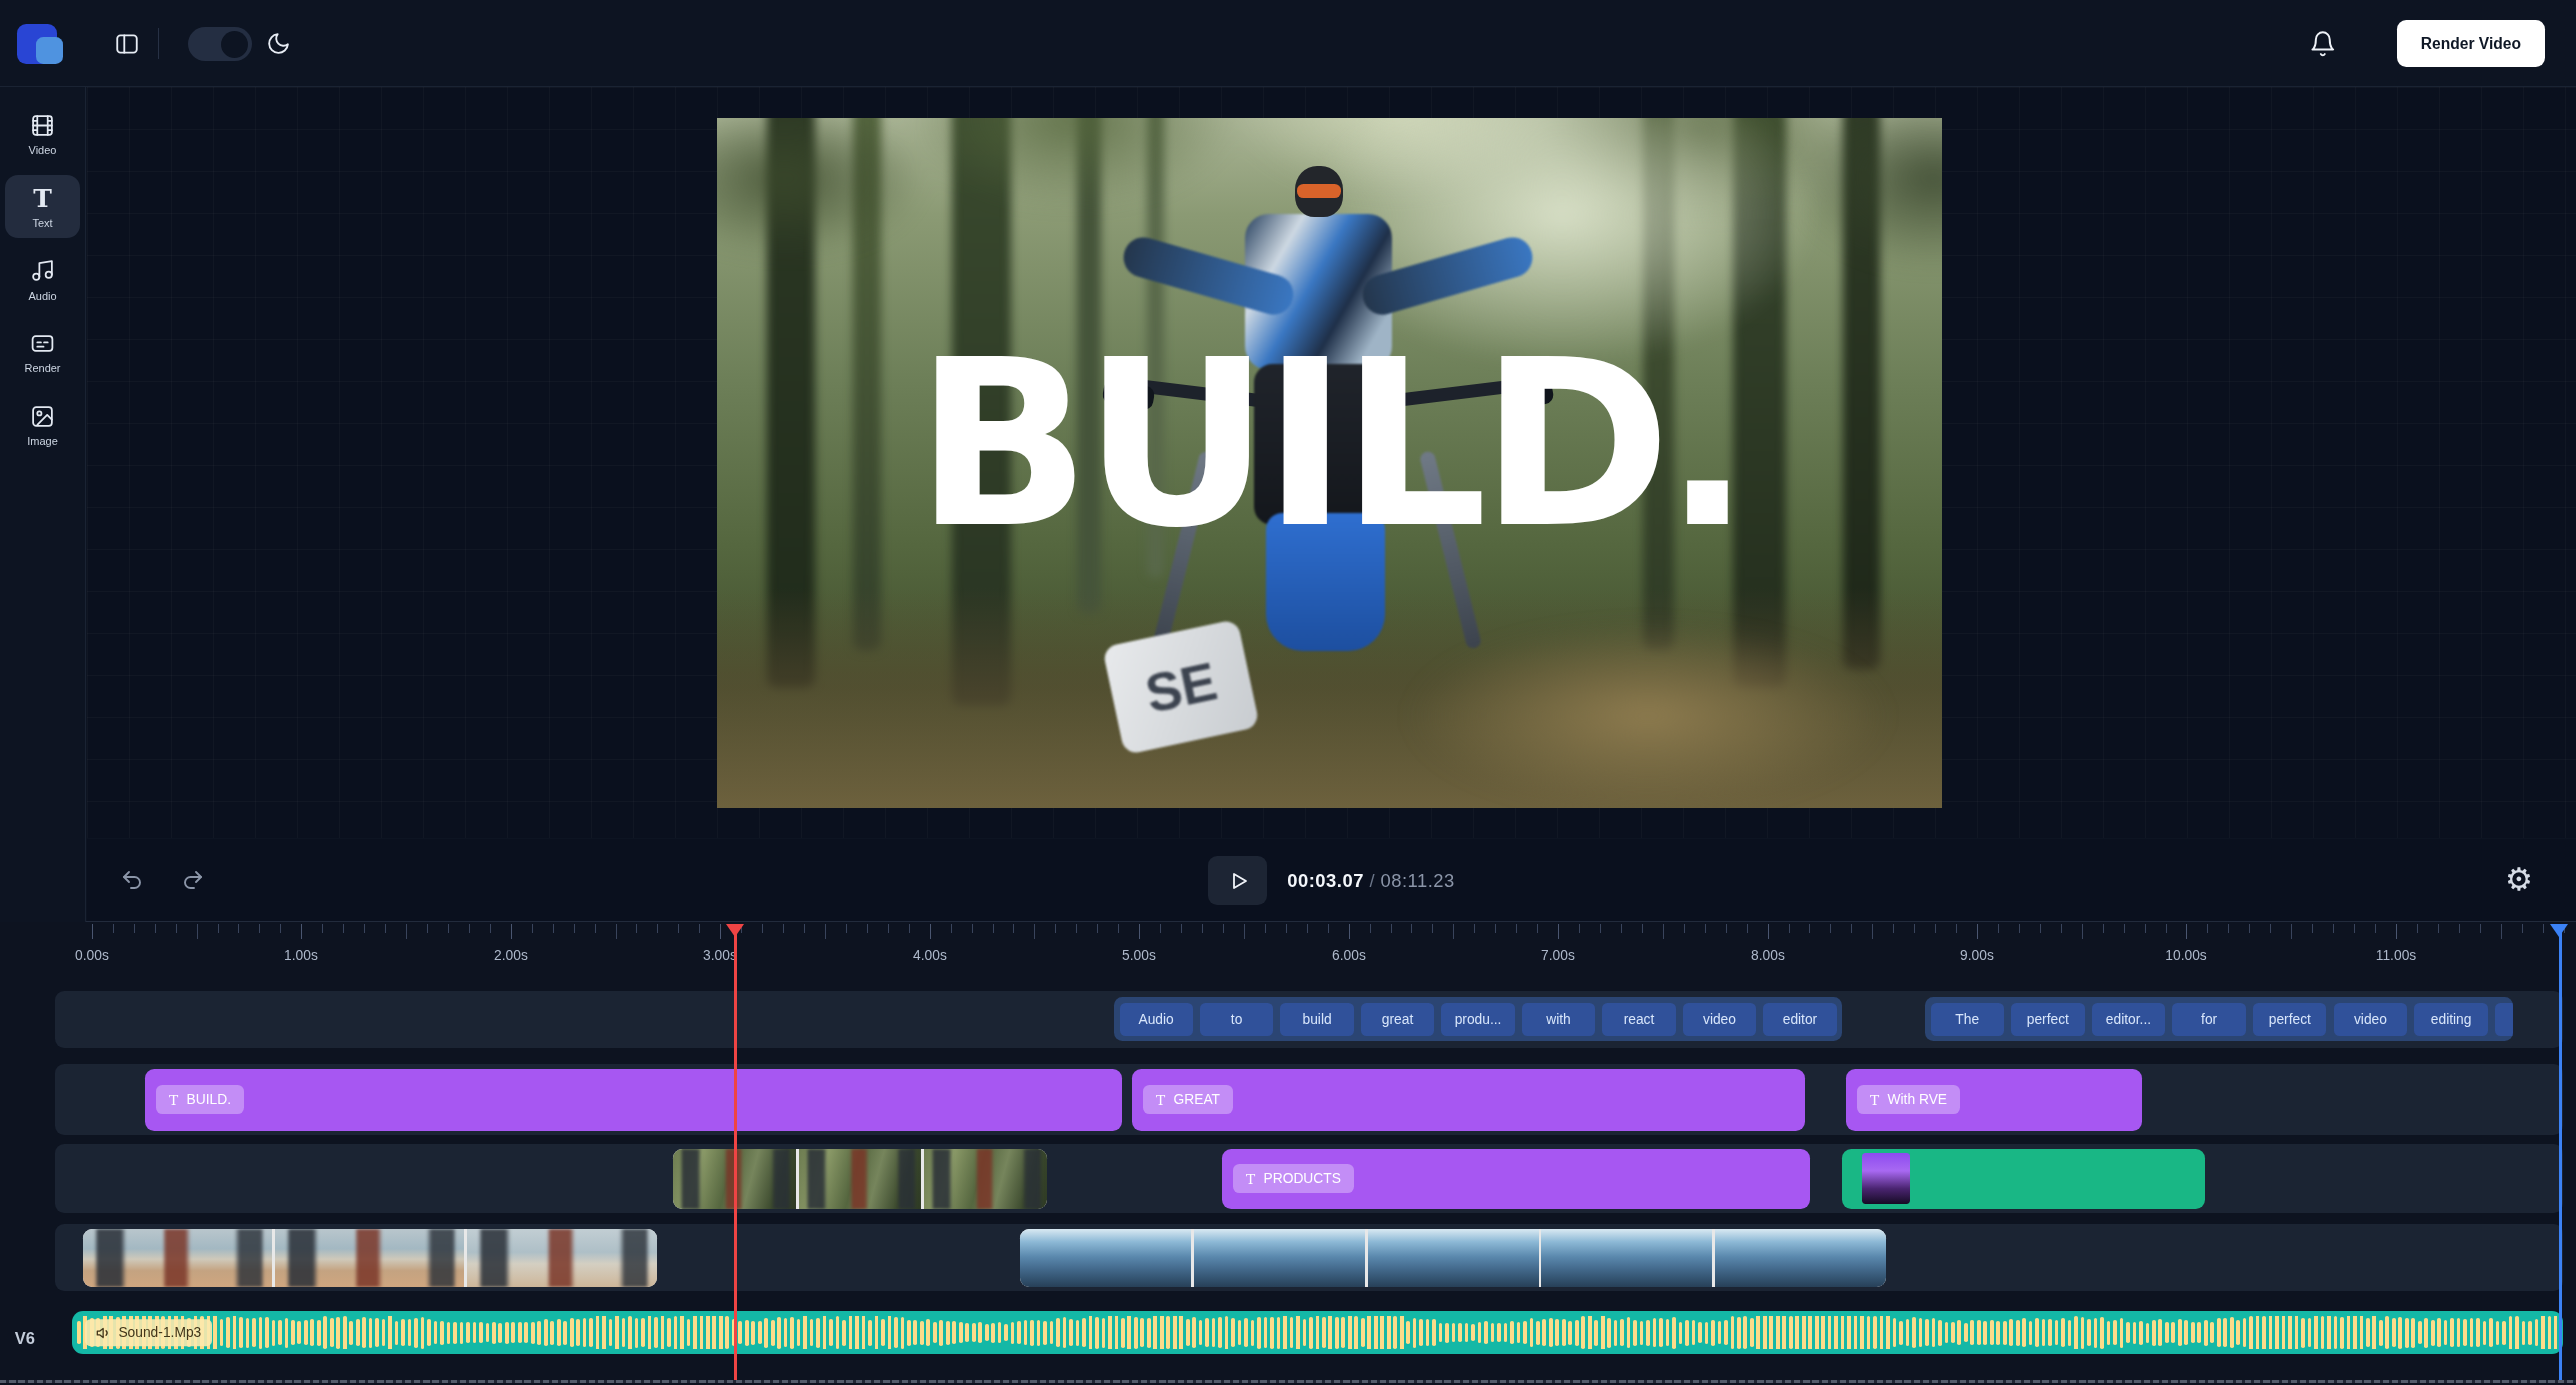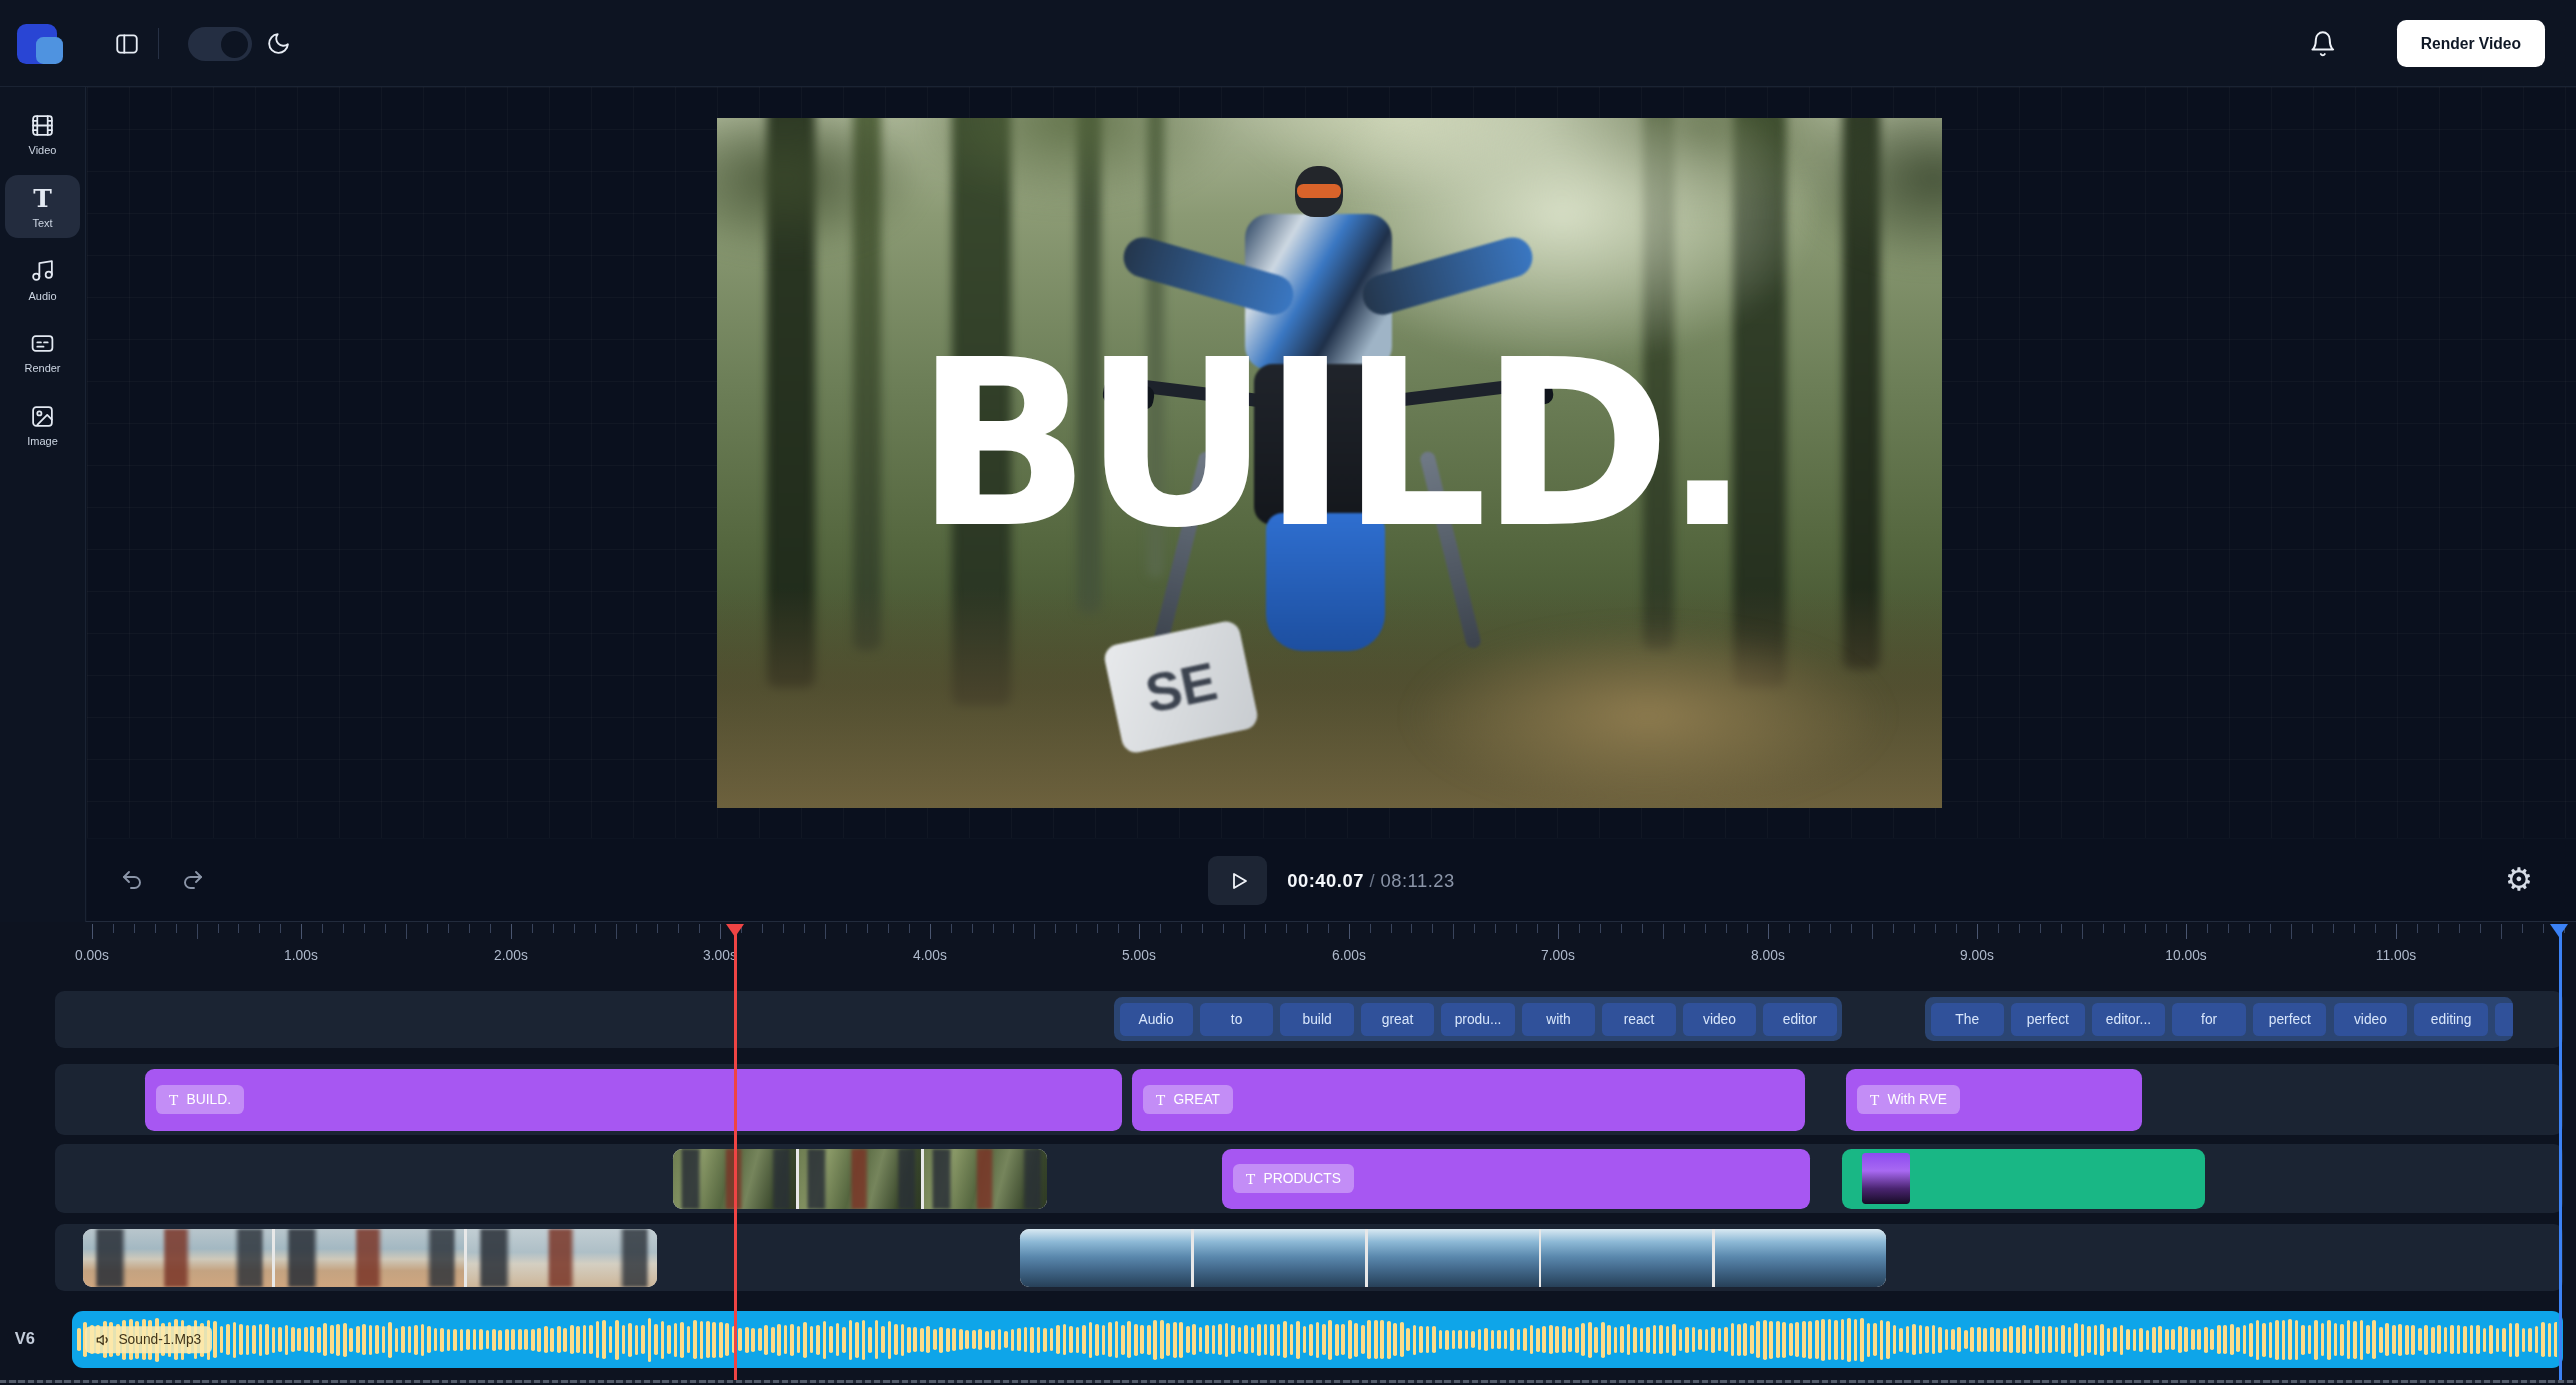--- a/index.html
+++ b/index.html
@@ -231,21 +231,21 @@
         </svg>
     </div>
   </div>
   <div class="t-center">
     <div class="play-btn">
       <svg width="24" height="24" viewBox="0 0 24 24" fill="none" stroke="currentColor" stroke-width="1.8" stroke-linejoin="round">
           <path d="M8 5v14l12-7z"></path>
         </svg>
     </div>
     <div class="time">
-      <span class="cur">00:40.07</span><span class="sep">/</span><span class="tot">08:11.23</span>
+      <span class="cur">00:03.07</span><span class="sep">/</span><span class="tot">08:11.23</span>
     </div>
   </div>
   <div class="gear">⚙</div>
 </div>
 
 <section class="timeline" id="timeline">
   <div class="ruler" id="ruler">
       <div class="tick major" style="left: 92px;"></div>
       <div class="tick-label" style="left: 92px;">0.00s</div>
       <div class="tick minor" style="left: 113px;"></div>
@@ -449,21 +449,21 @@
       </div>
       <div class="clip vclip" style="left: 965px; top: 4.6px; height: 58px; width: 866px;">
         <div class="vcell thumb-alps"></div>
         <div class="vcell thumb-alps"></div>
         <div class="vcell thumb-alps"></div>
         <div class="vcell thumb-alps"></div>
         <div class="vcell thumb-alps"></div>
       </div>
     </div>
     <div style="position: absolute; left: 55px; top: 389px; width: 2508px; height: 57px;">
-      <div class="clip" style="left: 16.5px; top: 0px; height: 57px; width: 2491px; background: #0ea5e9; border-radius: 11px;">
+      <div class="clip" style="left: 16.5px; top: 0px; height: 43px; width: 2491px; background: #14b8a6; border-radius: 11px;">
         <div class="audio-label">
           <svg width="15.6" height="15.6" viewBox="0 0 24 24" fill="none" stroke="#41351a" stroke-width="2" stroke-linejoin="round">
             <path d="M11 5 6 9H2v6h4l5 4z"></path>
             <path d="M15.5 8.5a5 5 0 0 1 0 7" stroke-linecap="round"></path>
           </svg>
           <span>Sound-1.Mp3</span>
         </div>
         <div class="wave">
           <div class="wbar" style="height: 23px; background: rgb(252, 220, 138);"></div>
           <div class="wbar" style="height: 35px; background: rgb(252, 220, 138);"></div>

